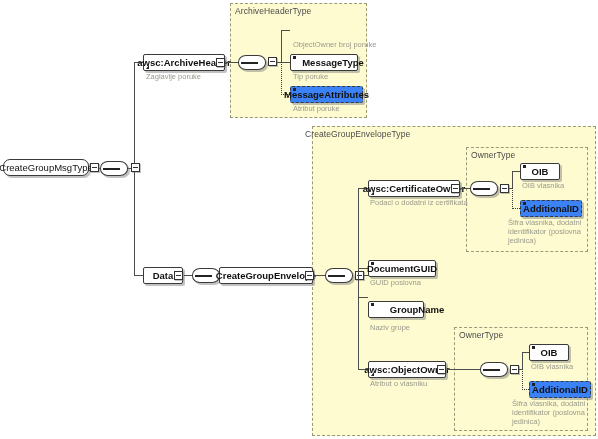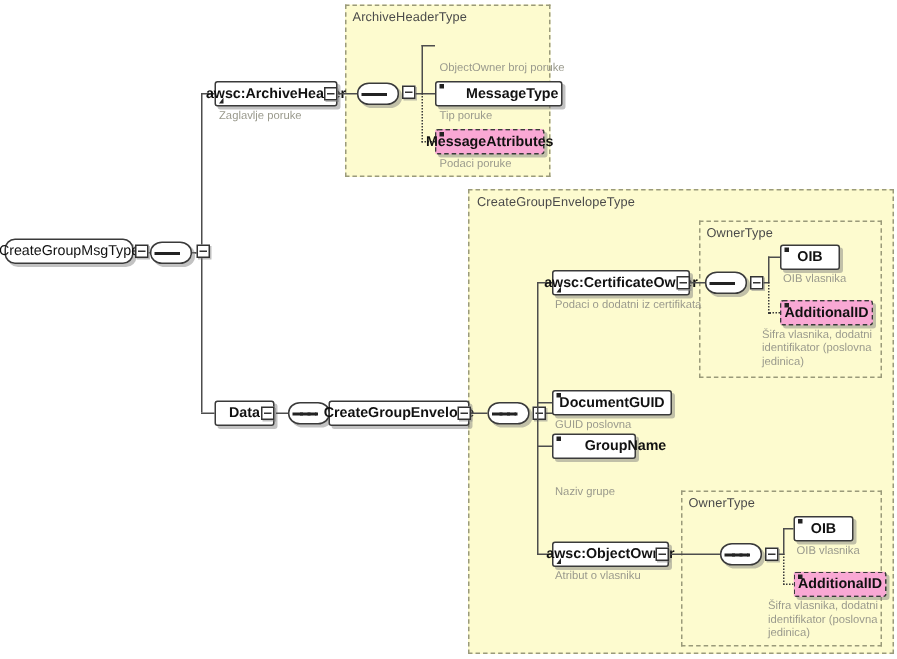--- a/index.html
+++ b/index.html
@@ -19,21 +19,21 @@
   .lnv{width:1px;}
   .dotv{position:absolute;width:1px;border-left:1px dotted #3a3a3a;}
   .doth{position:absolute;height:1px;border-top:1px dotted #3a3a3a;}
 
   
   .node{position:absolute;box-sizing:border-box;background:#ffffff;
         border:1px solid #3a3a3a;border-radius:2px;height:17px;
         display:flex;align-items:center;justify-content:center;
         font-size:9.5px;font-weight:bold;color:#111;white-space:nowrap;
         box-shadow:2px 2px 0 rgba(120,120,120,.45);padding:0 6px;}
-  .node.opt{border-style:dashed;background:#f9a8d4;}
+  .node.opt{border-style:dashed;background:#3b82f6;}
   .node .mark{position:absolute;left:2px;top:1px;width:3px;height:3px;background:#222;}
   .node.ns .nsmark{position:absolute;left:2px;bottom:1px;width:0;height:0;
         border-left:3px solid transparent;border-right:0 solid transparent;border-bottom:4px solid #222;}
 
   
   .rootnode{position:absolute;box-sizing:border-box;background:#ffffff;
         border:1px solid #3a3a3a;border-radius:7px;height:17px;
         display:flex;align-items:center;justify-content:center;
         font-size:9.5px;color:#111;white-space:nowrap;padding:0 7px;
         box-shadow:2px 2px 0 rgba(120,120,120,.45);}
@@ -61,21 +61,21 @@
 </style>
 </head>
 <body>
 
 <div id="canvas">
 
   <div class="typebox" style="left:230px;top:3px;width:137px;height:115px;"></div>
   <div class="typelabel" style="left:235px;top:6px;">ArchiveHeaderType</div>
 
   <div class="typebox" style="left:312px;top:126px;width:284px;height:310px;"></div>
-  <div class="typelabel" style="left:318px;top:129px;">CreateGroupEnvelopeType</div>
+  <div class="typelabel" style="left:305px;top:129px;">CreateGroupEnvelopeType</div>
 
   <div class="typebox nofill" style="left:466px;top:147px;width:122px;height:105px;"></div>
   <div class="typelabel" style="left:471px;top:150px;">OwnerType</div>
 
   <div class="typebox nofill" style="left:454px;top:327px;width:134px;height:104px;"></div>
   <div class="typelabel" style="left:459px;top:330px;">OwnerType</div>
 
   <div class="ln lnh" style="left:96px;top:168px;width:12px;"></div>
   <div class="ln lnh" style="left:128px;top:168px;width:6px;"></div>
 
@@ -119,31 +119,31 @@
 
   <div class="ln lnh" style="left:277px;top:62px;width:5px;"></div>
   <div class="ln lnv" style="left:281px;top:30px;height:32px;"></div>
   <div class="ln lnh" style="left:281px;top:30px;width:9px;"></div>
   <div class="ln lnh" style="left:281px;top:62px;width:9px;"></div>
   <div class="dotv" style="left:281px;top:62px;height:33px;"></div>
   <div class="doth" style="left:281px;top:94px;width:9px;"></div>
 
   <div class="ann" style="left:293px;top:40px;">ObjectOwner broj poruke</div>
 
-  <div class="node" style="left:290px;top:54px;width:85px;padding-left:24px;">
+  <div class="node" style="left:290px;top:54px;width:68px;padding-left:24px;">
     <i class="mark"></i>
     <span>MessageType</span>
   </div>
   <div class="ann" style="left:293px;top:72px;">Tip poruke</div>
 
   <div class="node opt" style="left:290px;top:86px;width:73px;">
     <i class="mark"></i>
     <span>MessageAttributes</span>
   </div>
-  <div class="ann" style="left:293px;top:104px;">Podaci poruke</div>
+  <div class="ann" style="left:293px;top:104px;">Atribut poruke</div>
 
   <div class="node" style="left:143px;top:267px;width:40px;">
     <span>Data</span>
   </div>
   <div class="expander" style="left:174px;top:271px;"></div>
 
   <div class="ln lnh" style="left:184px;top:275px;width:8px;"></div>
   <div class="seq" style="left:192px;top:268px;">
     <div class="bar"></div>
     <div class="dots">
@@ -207,27 +207,27 @@
     <span>OIB</span>
   </div>
   <div class="ann" style="left:522px;top:181px;">OIB vlasnika</div>
 
   <div class="node opt" style="left:520px;top:200px;width:62px;">
     <i class="mark"></i>
     <span>AdditionalID</span>
   </div>
   <div class="ann wrap" style="left:508px;top:218px;width:86px;">Šifra vlasnika, dodatni identifikator (poslovna jedinica)</div>
 
-  <div class="node" style="left:368px;top:260px;width:80px;justify-content:center;">
+  <div class="node" style="left:368px;top:260px;width:68px;justify-content:center;">
     <i class="mark"></i>
     <span>DocumentGUID</span>
   </div>
   <div class="ann" style="left:370px;top:278px;">GUID poslovna</div>
 
-  <div class="node" style="left:368px;top:289px;width:38px;padding-left:48px;">
+  <div class="node" style="left:368px;top:301px;width:38px;padding-left:48px;">
     <i class="mark"></i>
     <span>GroupName</span>
   </div>
   <div class="ann" style="left:370px;top:323px;">Naziv grupe</div>
 
   <div class="node ns" style="left:368px;top:361px;width:78px;">
     <i class="nsmark"></i>
     <span>awsc:ObjectOwner</span>
   </div>
   <div class="expander" style="left:437px;top:365px;"></div>

